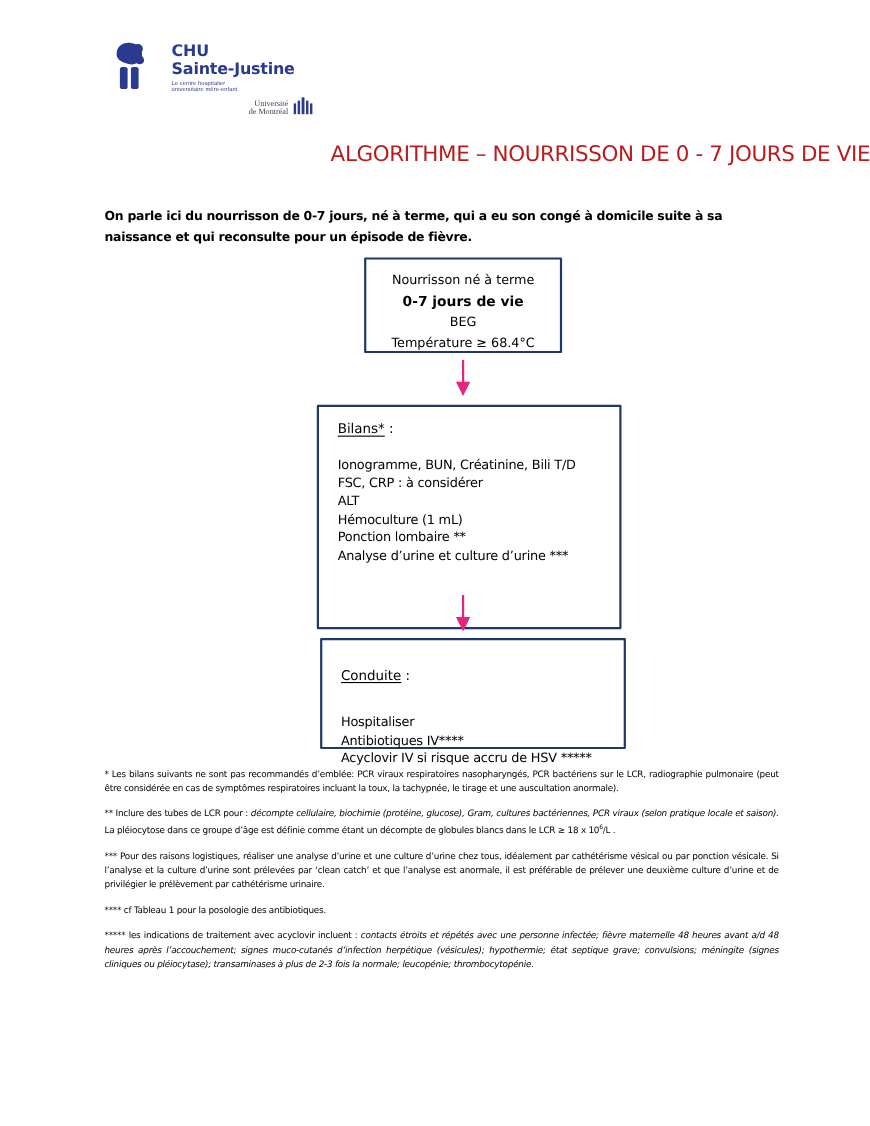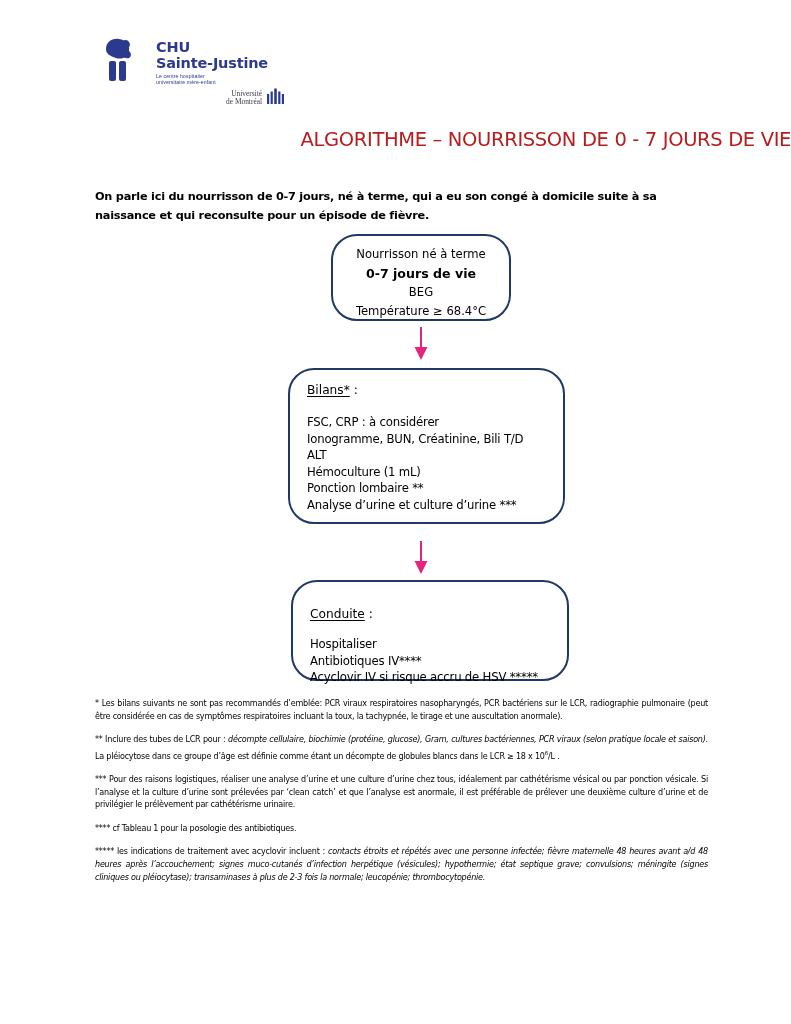--- a/index.html
+++ b/index.html
@@ -117,21 +117,21 @@
     font-size: 11.3px;
     line-height: 18.5px;
     letter-spacing: -0.25px;
     color: #000;
   }
 
   
   .flow-box {
     position: absolute;
     border: 2px solid #1f3864;
-    border-radius: 26px;
+    border-radius: 1px;
     background: #ffffff;
     box-sizing: border-box;
   }
   .box1 {
     left: 331px;
     top: 234px;
     width: 180px;
     height: 87px;
     text-align: center;
     padding-top: 9px;
@@ -144,21 +144,21 @@
   }
   .box1 .ln.bold {
     font-weight: bold;
     font-size: 12.6px;
   }
 
   .box2 {
     left: 288px;
     top: 368px;
     width: 277px;
-    height: 156px;
+    height: 204px;
     padding: 12px 0 0 17px;
   }
   .box3 {
     left: 291px;
     top: 580px;
     width: 278px;
     height: 101px;
     padding: 24px 0 0 17px;
   }
   .sec-head {
@@ -175,21 +175,21 @@
     margin-top: 16px;
   }
   .sec-list .item {
     font-family: "DejaVu Sans", sans-serif;
     font-size: 11.7px;
     line-height: 16.6px;
     letter-spacing: -0.2px;
     color: #000;
     white-space: nowrap;
   }
-  .box3 .sec-list { margin-top: 14px; }
+  .box3 .sec-list { margin-top: 26px; }
 
   
   .arrow {
     position: absolute;
     width: 18px;
     color: #e6237d;
   }
   .arrow svg { display: block; }
   .arrow1 { left: 412px; top: 327px; }
   .arrow2 { left: 412px; top: 541px; }
@@ -267,22 +267,22 @@
       <line x1="9" y1="0" x2="9" y2="22" stroke="#e6237d" stroke-width="2"></line>
       <polygon points="2.5,20 15.5,20 9,33" fill="#e6237d"></polygon>
     </svg>
   </div>
 
   <div class="flow-box box2">
     <div class="sec-head">
       <u>Bilans*</u><span> :</span>
     </div>
     <div class="sec-list">
+      <div class="item">Ionogramme, BUN, Créatinine, Bili T/D</div>
       <div class="item">FSC, CRP : à considérer</div>
-      <div class="item">Ionogramme, BUN, Créatinine, Bili T/D</div>
       <div class="item">ALT</div>
       <div class="item">Hémoculture (1 mL)</div>
       <div class="item">Ponction lombaire **</div>
       <div class="item">Analyse d’urine et culture d’urine  ***</div>
     </div>
   </div>
 
   <div class="arrow arrow2">
     <svg width="18" height="34" viewBox="0 0 18 34">
       <line x1="9" y1="0" x2="9" y2="22" stroke="#e6237d" stroke-width="2"></line>

